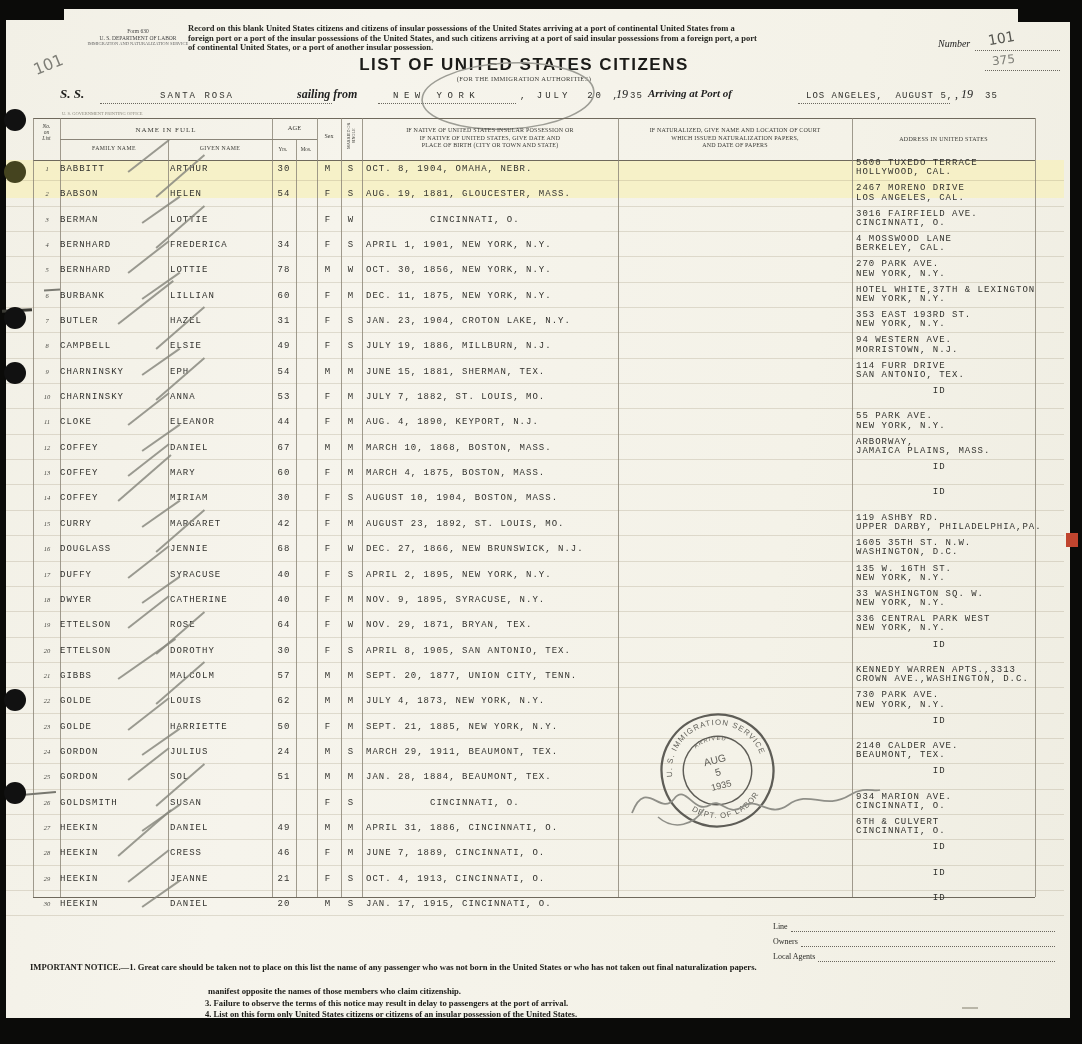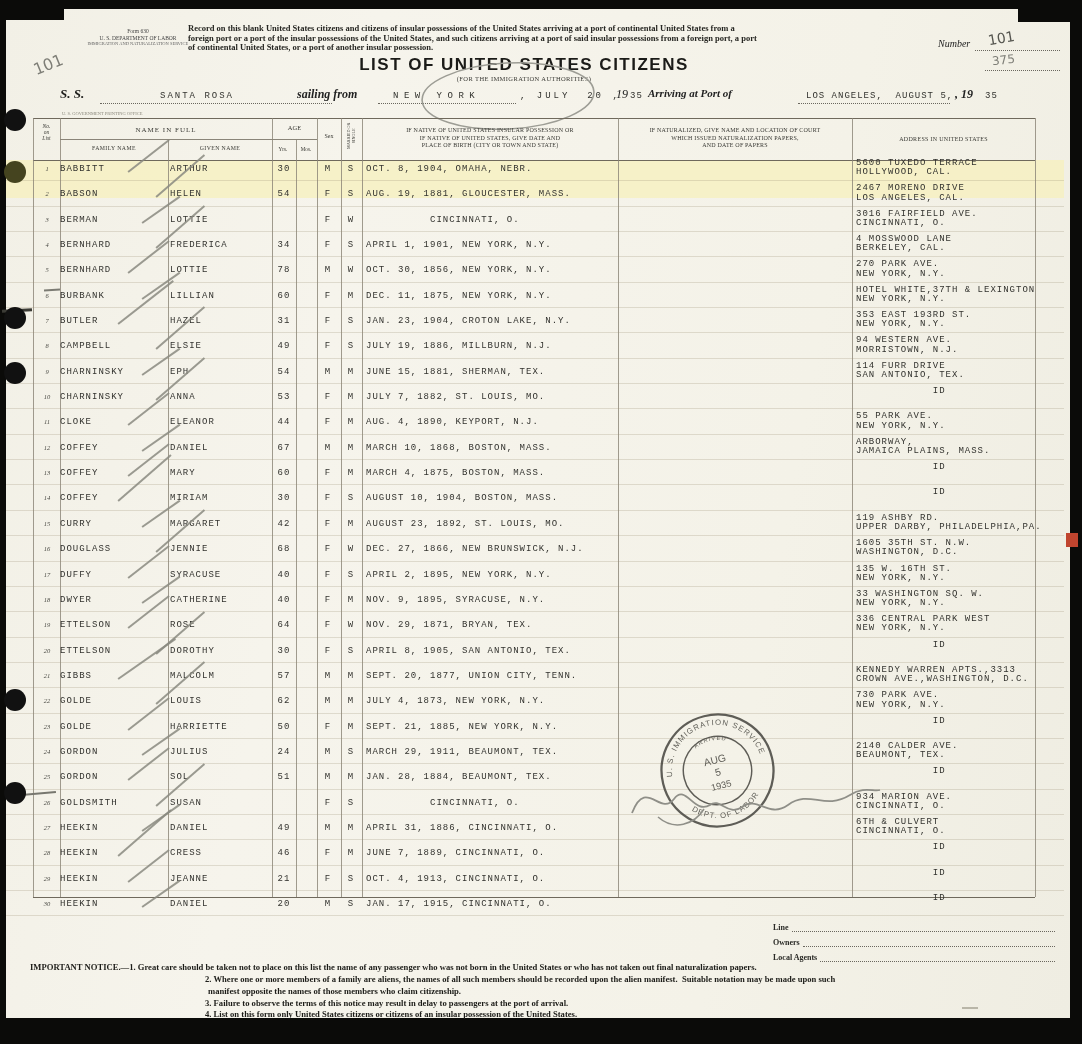--- a/index.html
+++ b/index.html
@@ -41,21 +41,21 @@
   .row .birth{left:360px;}
   .row .addr{left:850px;top:3px;line-height:9.3px;}
   .check{position:absolute;left:122px;top:15px;width:52px;height:1.6px;background:#8a8a80;
          transform:rotate(-38deg);transform-origin:left center;opacity:.85;}
   .row:nth-child(2n) .check{left:150px;width:64px;transform:rotate(-41deg);}
   .row:nth-child(3n) .check{left:136px;width:46px;transform:rotate(-35deg);}
   .row:nth-child(7n) .check{left:112px;width:70px;}
   
   .blank-label{font-family:"Liberation Serif",serif;font-size:8px;color:#2a2a26;}
   .notice{font-family:Liberation Serif, serif;font-weight:bold;font-size:8.6px;color:#1c1c18;white-space:pre;}
-  .fgrow{display:flex;align-items:flex-end;font-weight:bold;}
+  .fgrow{display:flex;align-items:center;}
   .fgrow .lead{flex:1;border-bottom:1px dotted #6a675e;margin-left:3px;height:10px;}
 </style>
 </head>
 <body>
 
 <div id="stage">
 
   <div id="sheet" class="abs"></div>
 
   <div class="abs frame" style="left:0;top:0;width:1082px;height:9px;"></div>
@@ -92,21 +92,21 @@
   <div class="abs dotline" style="left:100px;top:102px;width:232px;"></div>
   <div class="abs serif-i" style="left:297px;top:87px;font-size:12px;font-weight:bold;">sailing from</div>
   <div class="abs typed" style="left:393px;top:91px;letter-spacing:5.5px;">NEW YORK</div>
   <div class="abs dotline" style="left:378px;top:102px;width:138px;"></div>
   <div class="abs typed" style="left:520px;top:91px;letter-spacing:3px;">, JULY  20 ,</div>
   <div class="abs serif-i" style="left:616px;top:87px;font-size:12px;">19</div>
   <div class="abs typed" style="left:630px;top:91px;">35</div>
   <div class="abs serif-i" style="left:648px;top:87px;font-size:11px;font-weight:bold;">Arriving at Port of</div>
   <div class="abs typed" style="left:806px;top:91px;">LOS ANGELES,  AUGUST 5,</div>
   <div class="abs dotline" style="left:798px;top:102px;width:152px;"></div>
-  <div class="abs serif-i" style="left:955px;top:87px;font-size:12px;font-weight:bold;">, 19</div>
+  <div class="abs serif-i" style="left:955px;top:87px;font-size:12px;">, 19</div>
   <div class="abs typed" style="left:985px;top:91px;">35</div>
   <div class="abs" style="left:62px;top:111px;font-size:4.5px;color:#8b887c;">U. S. GOVERNMENT PRINTING OFFICE</div>
 
   <svg class="abs" style="left:418px;top:58px;" width="180" height="76">
     <ellipse cx="90" cy="38" rx="86" ry="33" fill="none" stroke="#9d9d95" stroke-width="1.6" transform="rotate(-3 90 38)"></ellipse>
   </svg>
 
   <div class="abs hline" style="left:33px;top:118px;width:1002px;"></div>
   <div class="abs hline" style="left:33px;top:160px;width:1002px;"></div>
   <div class="abs hline" style="left:60px;top:139px;width:212px;opacity:.8;"></div>
@@ -546,20 +546,19 @@
   <div class="abs fgrow" style="left:773px;top:936px;width:282px;">
     <span class="blank-label">Owners</span>
       <span class="lead"></span>
   </div>
   <div class="abs fgrow" style="left:773px;top:951px;width:282px;">
     <span class="blank-label">Local Agents</span>
       <span class="lead"></span>
   </div>
 
   <div class="abs notice" style="left:30px;top:962px;">IMPORTANT NOTICE.—1. Great care should be taken not to place on this list the name of any passenger who was not born in the United States or who has not taken out final naturalization papers.</div>
-  <div class="abs notice" style="left:205px;top:974px;">2. Where one or more members of a family are aliens, the names of all such members should be recorded upon the alien manifest.  Suitable notation may be made upon such</div>
   <div class="abs notice" style="left:208px;top:986px;">manifest opposite the names of those members who claim citizenship.</div>
   <div class="abs notice" style="left:205px;top:998px;">3. Failure to observe the terms of this notice may result in delay to passengers at the port of arrival.</div>
   <div class="abs notice" style="left:205px;top:1009px;">4. List on this form only United States citizens or citizens of an insular possession of the United States.</div>
 
   <div class="abs" style="left:962px;top:1007px;width:16px;height:2px;background:#b9b6a8;"></div>
 
 </div>
 
 </body></html>

